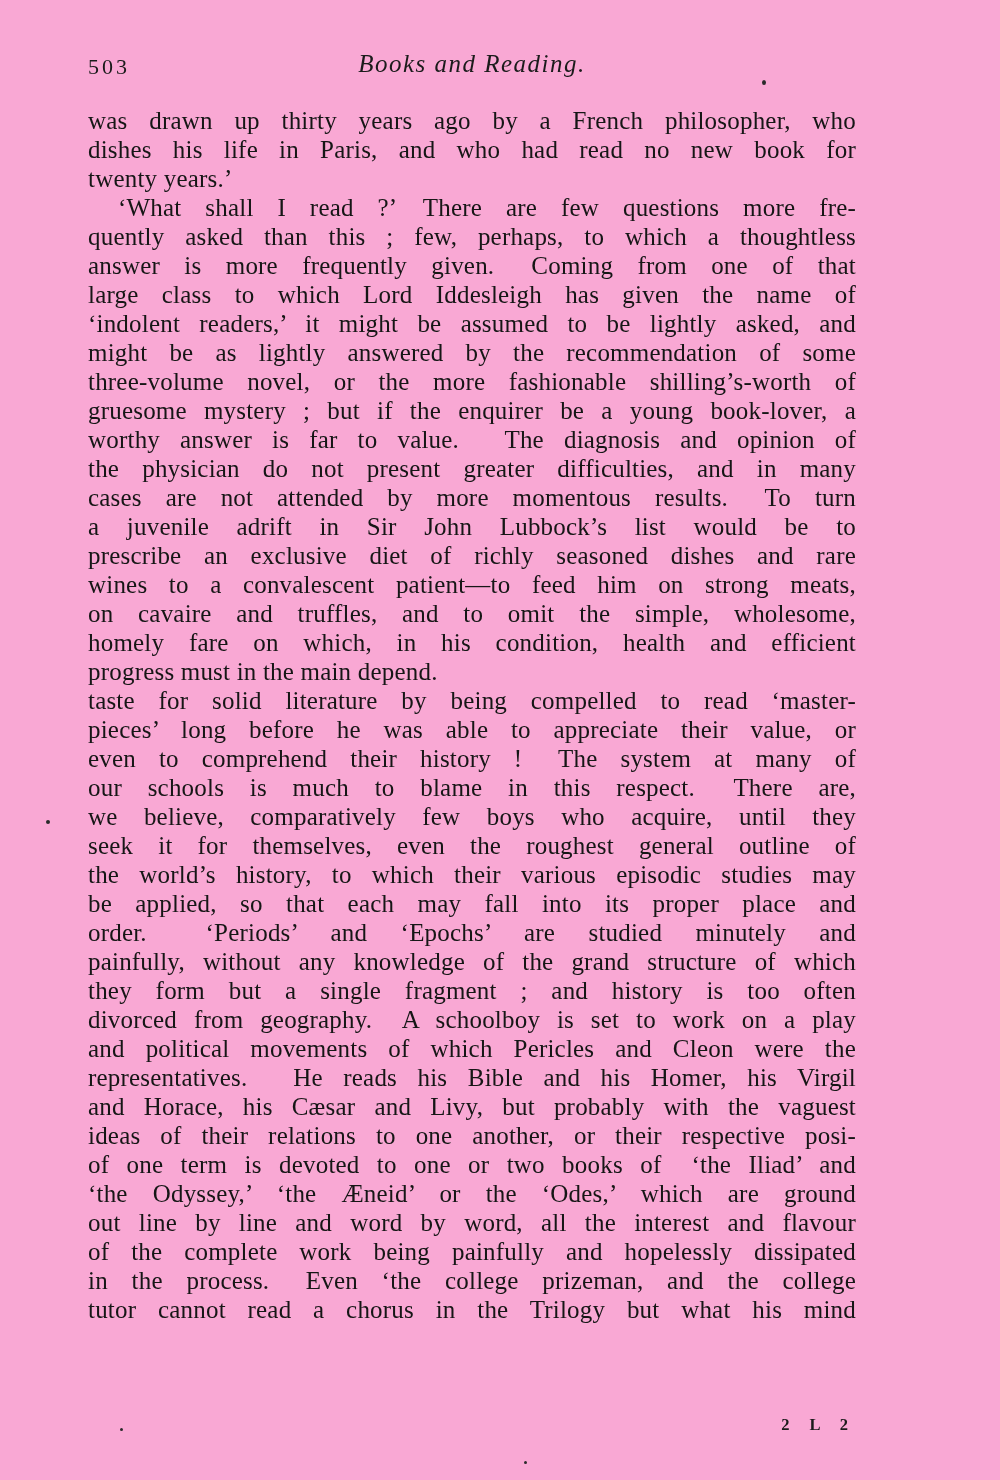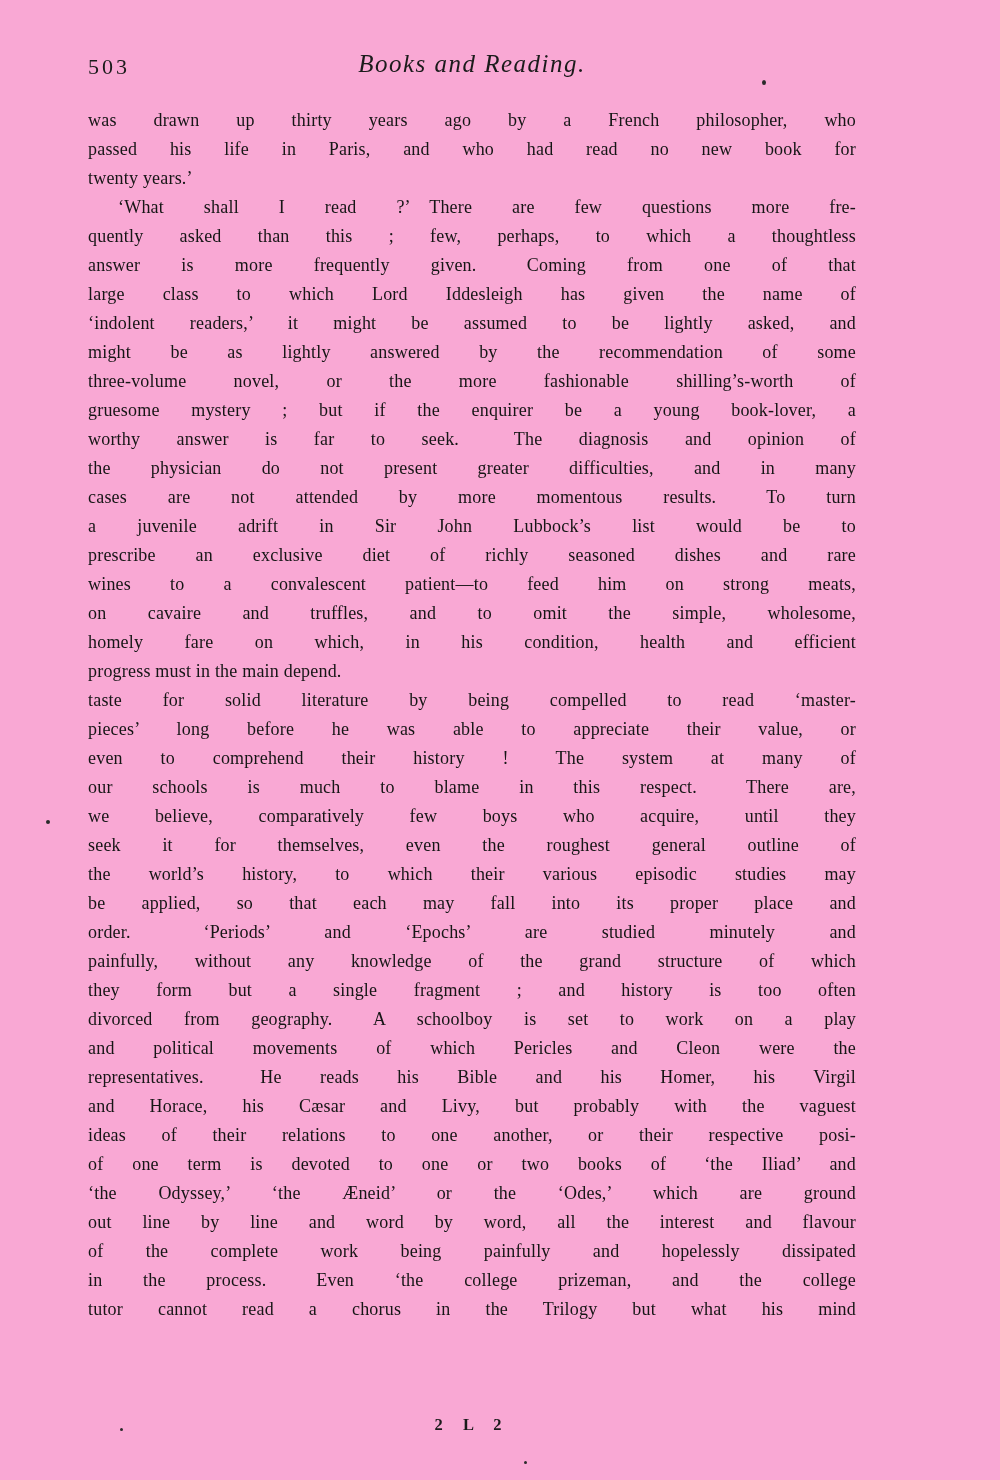--- a/index.html
+++ b/index.html
@@ -17,63 +17,63 @@
     color:#1b1b1b;
   }
   .head-page{
     position:absolute;left:88px;top:54px;width:768px;
     text-align:left;font-size:22px;letter-spacing:3px;color:#1b1b1b;
   }
   .body{
     position:absolute;left:88px;top:106px;width:768px;
   }
   .line{
-    font-size:18px;line-height:29px;
+    font-size:25px;line-height:29px;
     text-align:justify;
     text-align-last:justify;
     -moz-text-align-last:justify;
     letter-spacing:0.2px;
   }
   .line.short{
     text-align:center;
     text-align-last:left;
     -moz-text-align-last:left;
   }
   .line.indent{ text-indent:30px; }
   .footer{
     position:absolute;left:88px;top:1415px;width:768px;
-    text-align:center;font-size:16.5px;font-weight:bold;letter-spacing:8px;
+    text-align:right;font-size:16.5px;font-weight:bold;letter-spacing:8px;
     color:#1b1b1b;
   }
   .speck{ position:absolute;background:#2a2a2a;border-radius:50%; }
   .speck.s1{ left:762px;top:80px;width:4px;height:5px; }
   .speck.s2{ left:46px;top:820px;width:4px;height:4px; }
   .speck.s3{ left:120px;top:1428px;width:3px;height:3px; }
   .speck.s4{ left:524px;top:1461px;width:3px;height:3px; }
 </style>
 </head>
 <body>
 
 <div class="page">
   <div class="head-title">Books and Reading.</div>
   <div class="head-page">503</div>
 
   <div class="body">
       <div class="line">was drawn up thirty years ago by a French philosopher, who</div>
-      <div class="line">passed his life in Paris, and who had read no new book for</div>
+      <div class="line">dishes his life in Paris, and who had read no new book for</div>
       <div class="line short">twenty years.’</div>
       <div class="line indent">‘What shall I read ?’  There are few questions more fre-</div>
       <div class="line">quently asked than this ; few, perhaps, to which a thoughtless</div>
       <div class="line">answer is more frequently given.  Coming from one of that</div>
       <div class="line">large class to which Lord Iddesleigh has given the name of</div>
       <div class="line">‘indolent readers,’ it might be assumed to be lightly asked, and</div>
       <div class="line">might be as lightly answered by the recommendation of some</div>
       <div class="line">three-volume novel, or the more fashionable shilling’s-worth of</div>
       <div class="line">gruesome mystery ; but if the enquirer be a young book-lover, a</div>
-      <div class="line">worthy answer is far to seek.   The diagnosis and opinion of</div>
+      <div class="line">worthy answer is far to value.   The diagnosis and opinion of</div>
       <div class="line">the physician do not present greater difficulties, and in many</div>
       <div class="line">cases are not attended by more momentous results.  To turn</div>
       <div class="line">a juvenile adrift in Sir John Lubbock’s list would be to</div>
       <div class="line">prescribe an exclusive diet of richly seasoned dishes and rare</div>
       <div class="line">wines to a convalescent patient—to feed him on strong meats,</div>
       <div class="line">on cavaire and truffles, and to omit the simple, wholesome,</div>
       <div class="line">homely fare on which, in his condition, health and efficient</div>
       <div class="line short">progress must in the main depend.</div>
       <div class="line">taste for solid literature by being compelled to read ‘master-</div>
       <div class="line">pieces’ long before he was able to appreciate their value, or</div>

